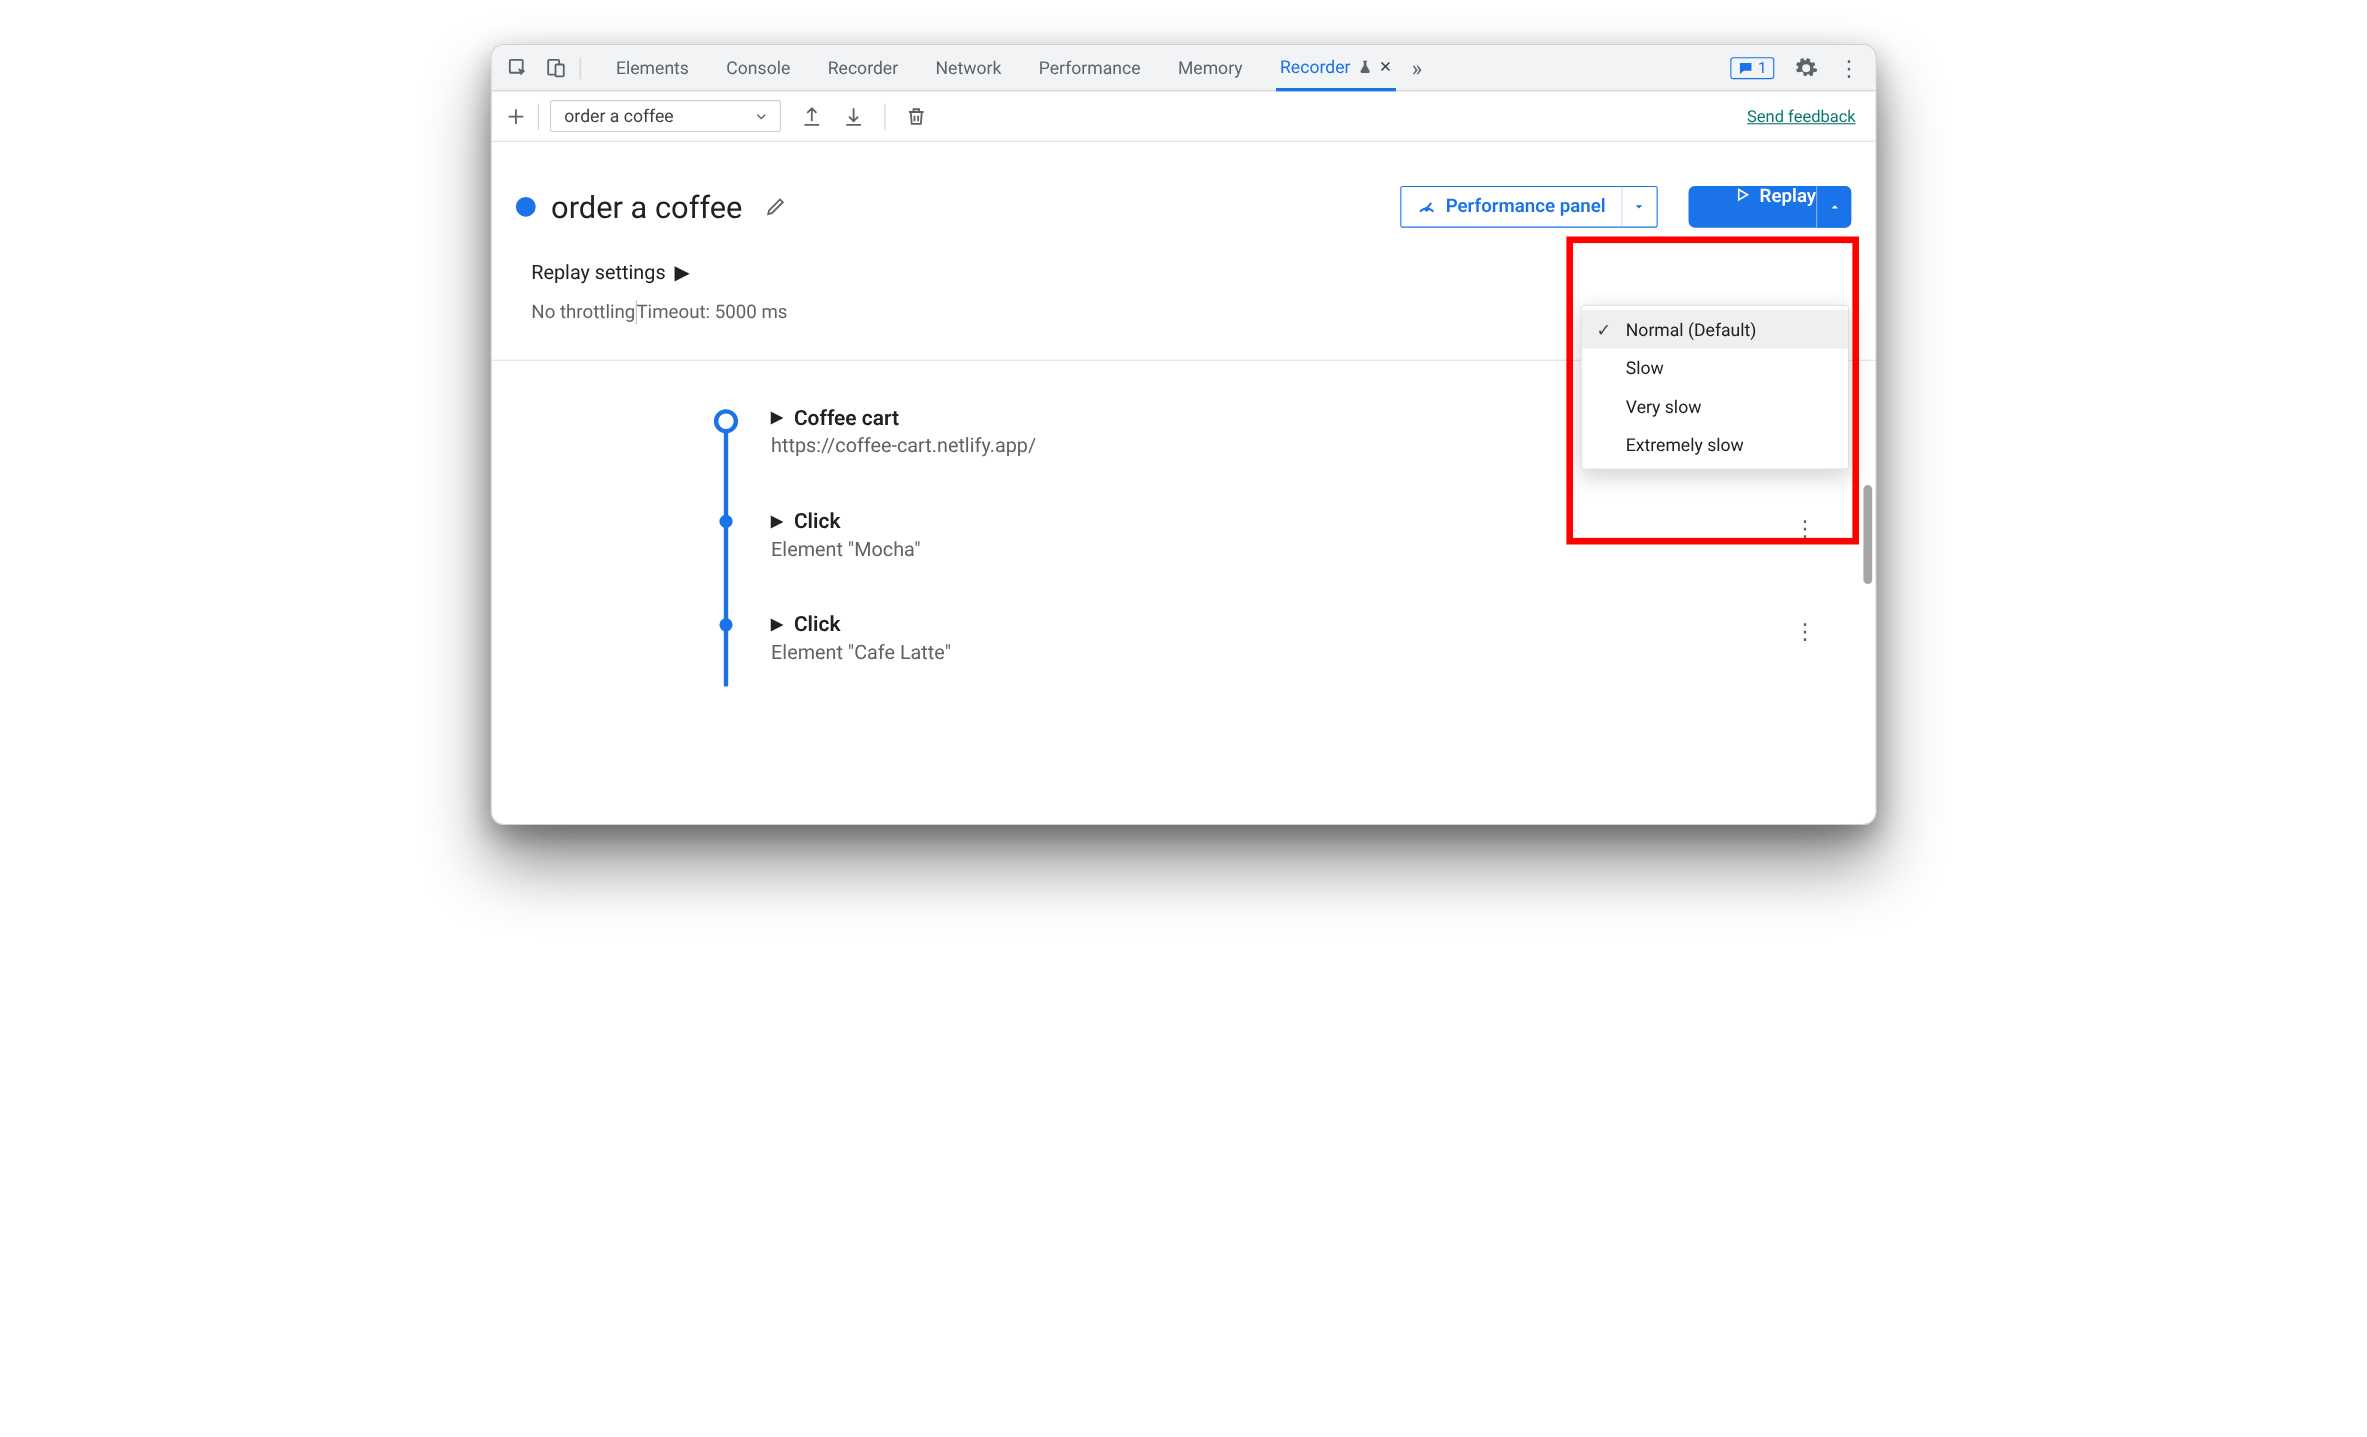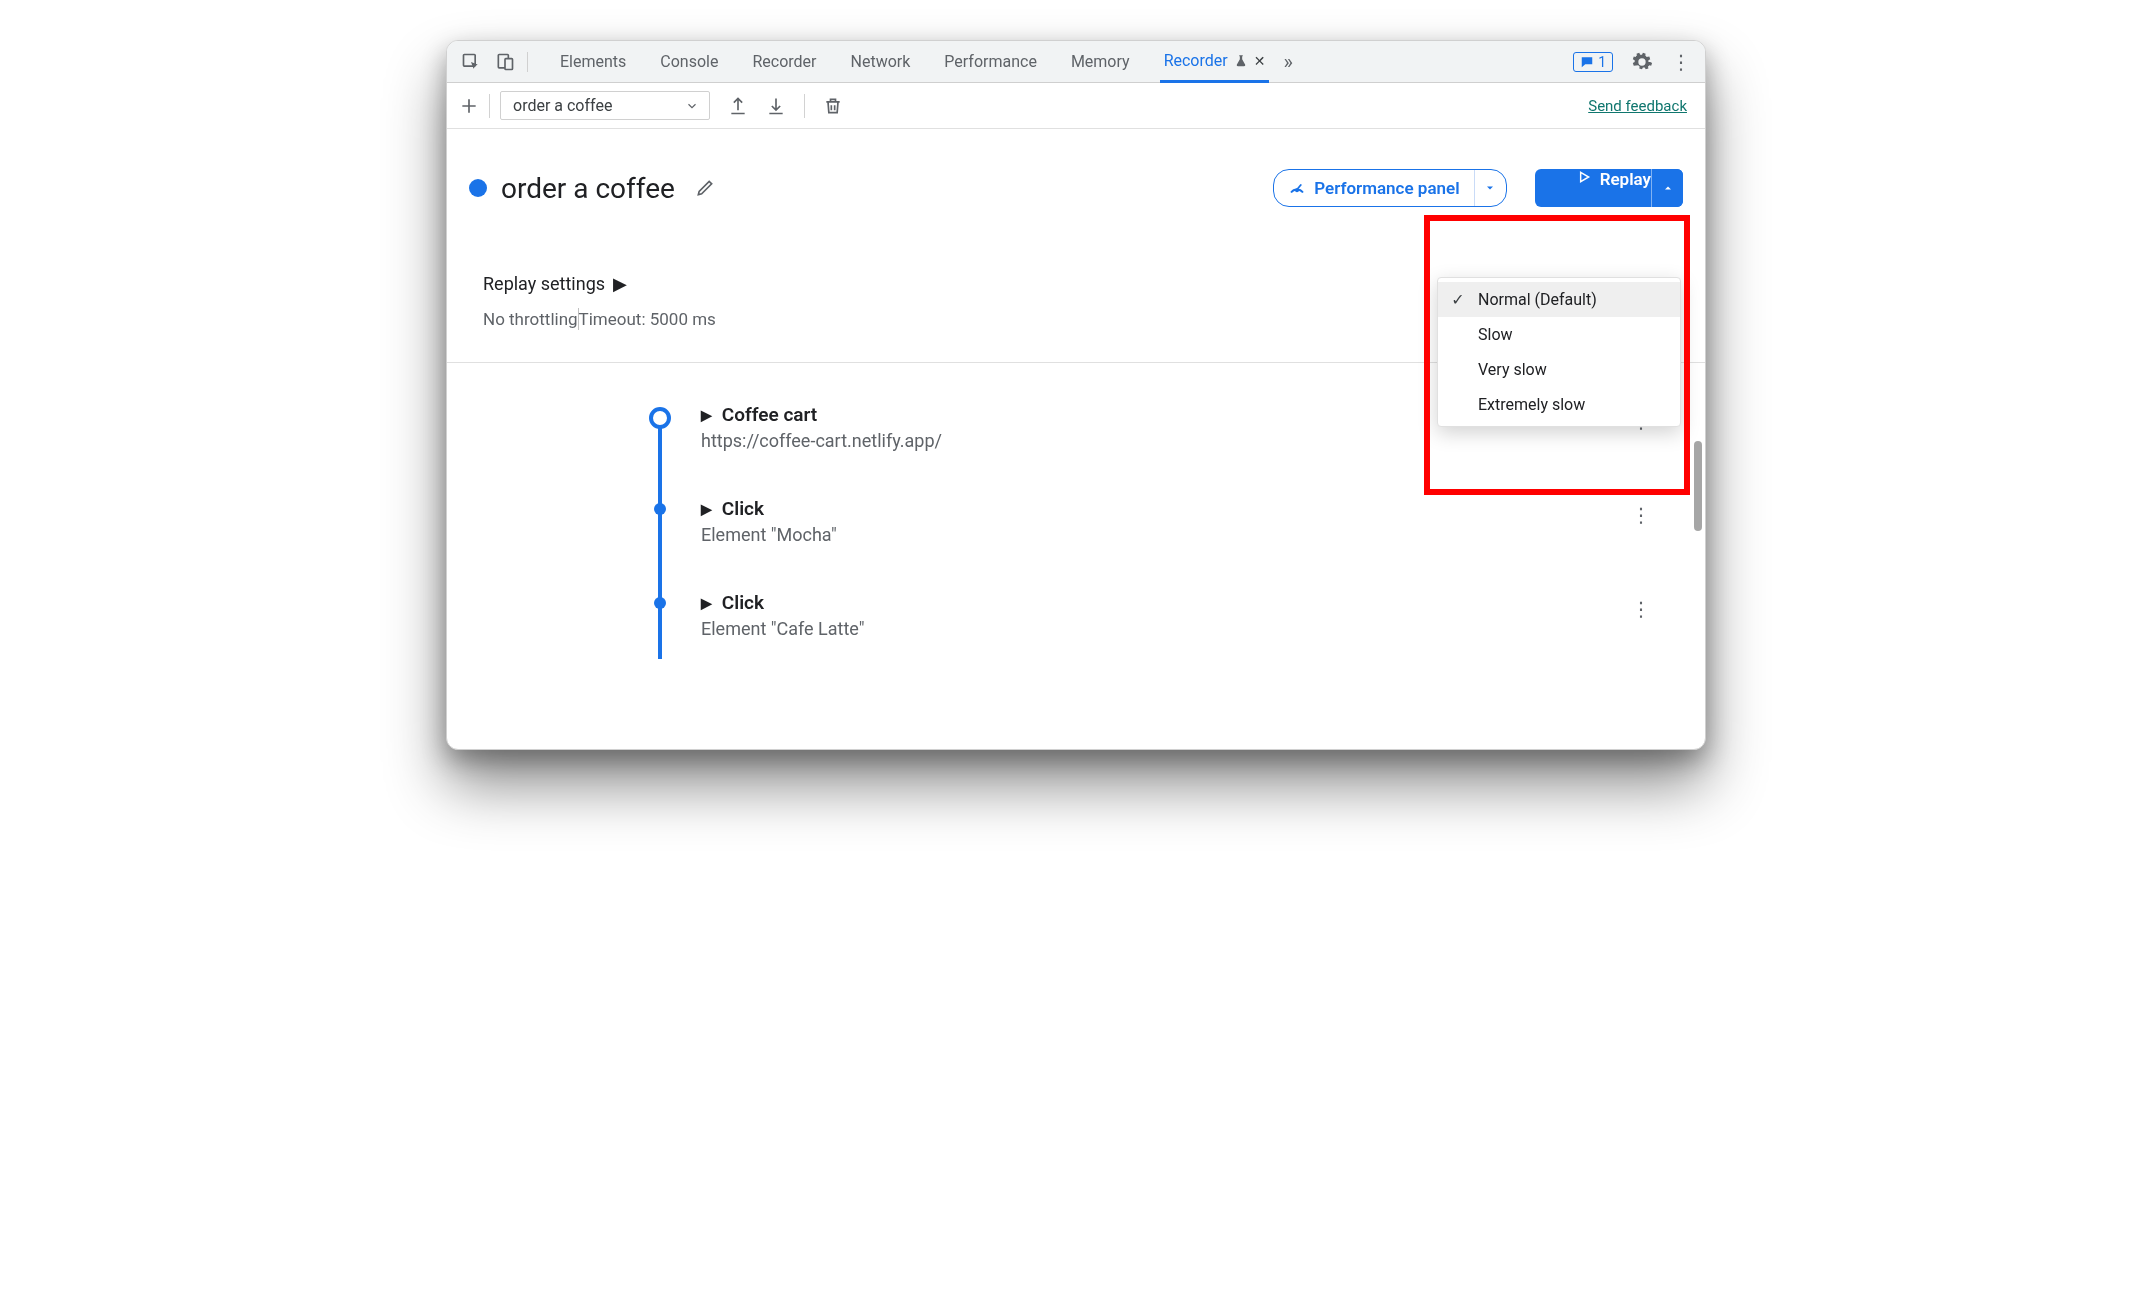--- a/index.html
+++ b/index.html
@@ -100,21 +100,21 @@
     padding: 40px 22px 30px 22px;
     gap: 14px;
   }
   .rec-dot { width: 18px; height: 18px; border-radius: 50%; background: #1a73e8; }
   .rec-name { font-size: 28px; font-weight: 400; color: #202124; }
   .pencil { color: #5f6368; font-size: 20px; margin-left: 6px; }
   .mainhead .spacer { flex: 1; }
   .perf {
     display: flex; align-items: stretch;
     border: 1px solid #1a73e8;
-    border-radius: 16px;
+    border-radius: 2px;
     overflow: hidden;
     height: 38px;
     color: #1a73e8;
     font-size: 17px;
     font-weight: 600;
   }
   .perf .main { display: flex; align-items: center; gap: 8px; padding: 0 14px; }
   .perf .drop { display: flex; align-items: center; justify-content: center; width: 32px; border-left: 1px solid #c9dbf7; }
   .replay {
     display: flex; align-items: stretch;
@@ -129,21 +129,21 @@
   }
   .replay .main { display: flex; align-items: flex-start; gap: 8px; padding: 0 0; margin-left: 41px; }
   .replay .drop { display: flex; align-items: center; justify-content: center; width: 32px; border-left: 1px solid rgba(255,255,255,0.45); background: #1a73e8; }
   
   .settings {
     padding: 0 36px 32px 36px;
     font-size: 17px;
     color: #202124;
     border-bottom: 1px solid #e0e0e0;
   }
-  .settings .hdr { display: flex; align-items: center; gap: 8px; font-weight: 400; font-size: 18px; margin-bottom: 14px; margin-top: 36px; }
+  .settings .hdr { display: flex; align-items: center; gap: 8px; font-weight: 400; font-size: 18px; margin-bottom: 14px; }
   .settings .row { display: flex; align-items: center; gap: 0; color: #5f6368; font-size: 17px; }
   .settings .sep { width: 1px; height: 22px; background: #c0c0c0; }
   
   .steps {
     padding: 40px 22px 10px 22px;
     position: relative;
     flex: 1;
     overflow: auto;
   }
   .timeline { position: relative; margin-left: 180px; margin-right: 40px; }

